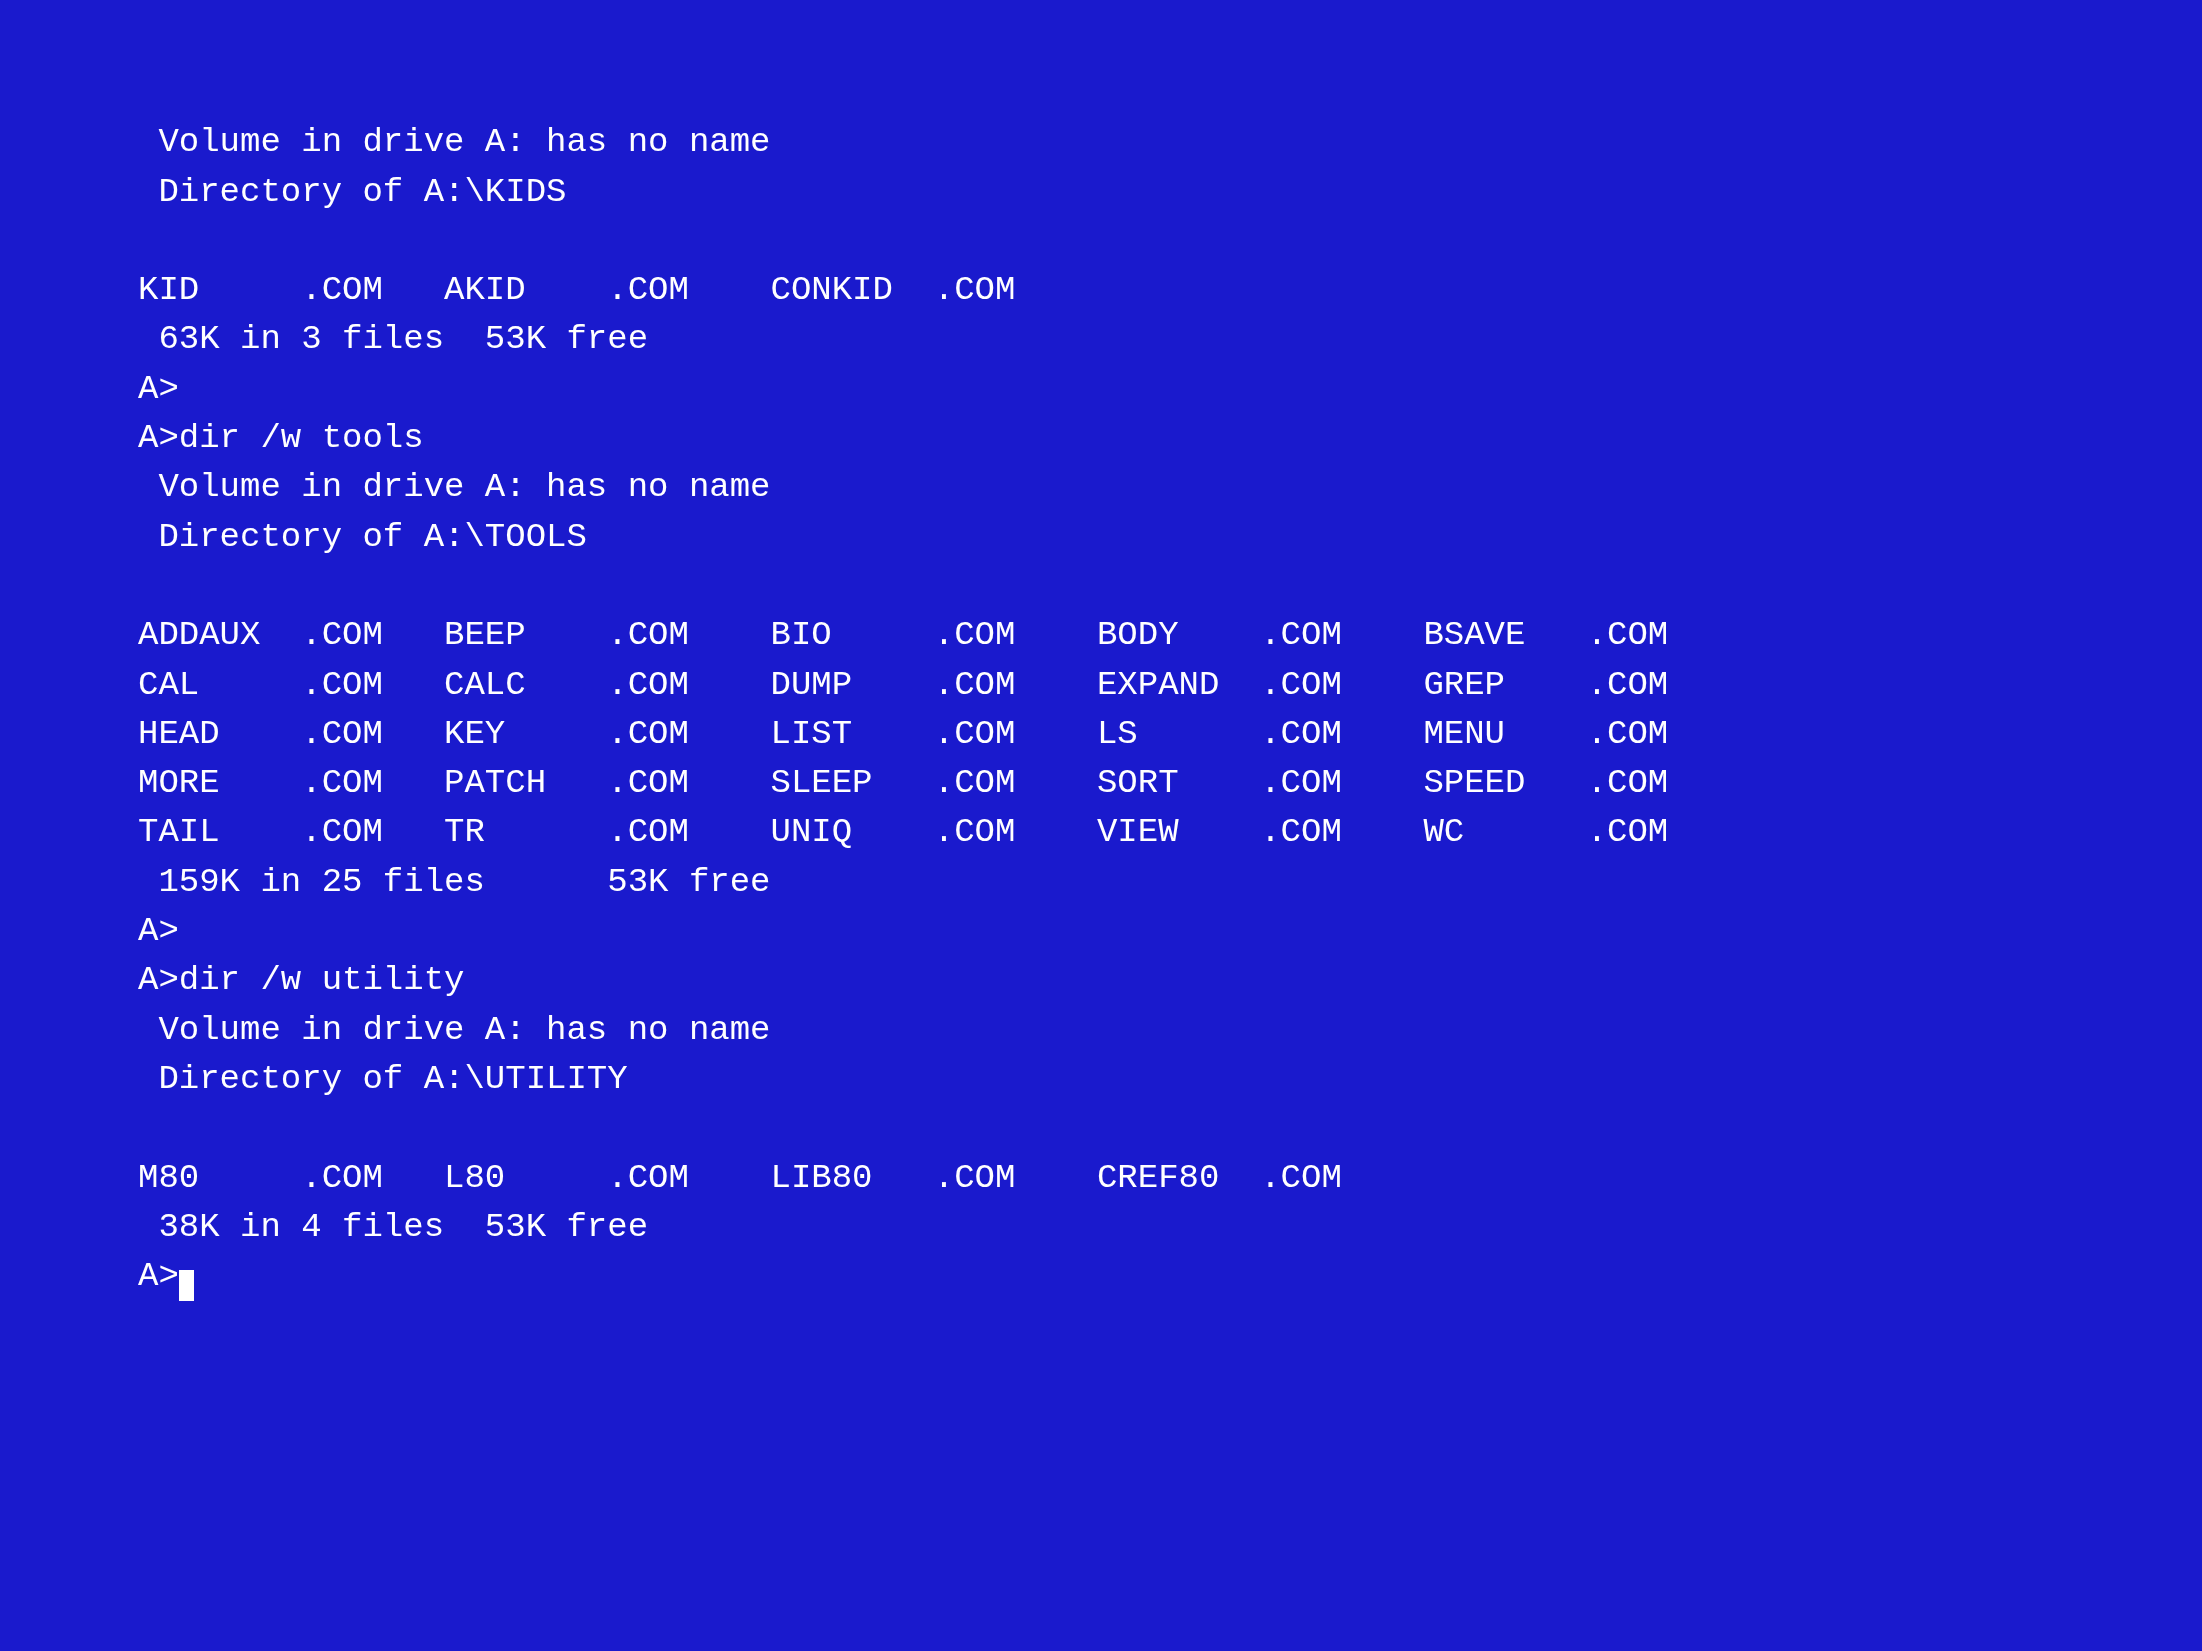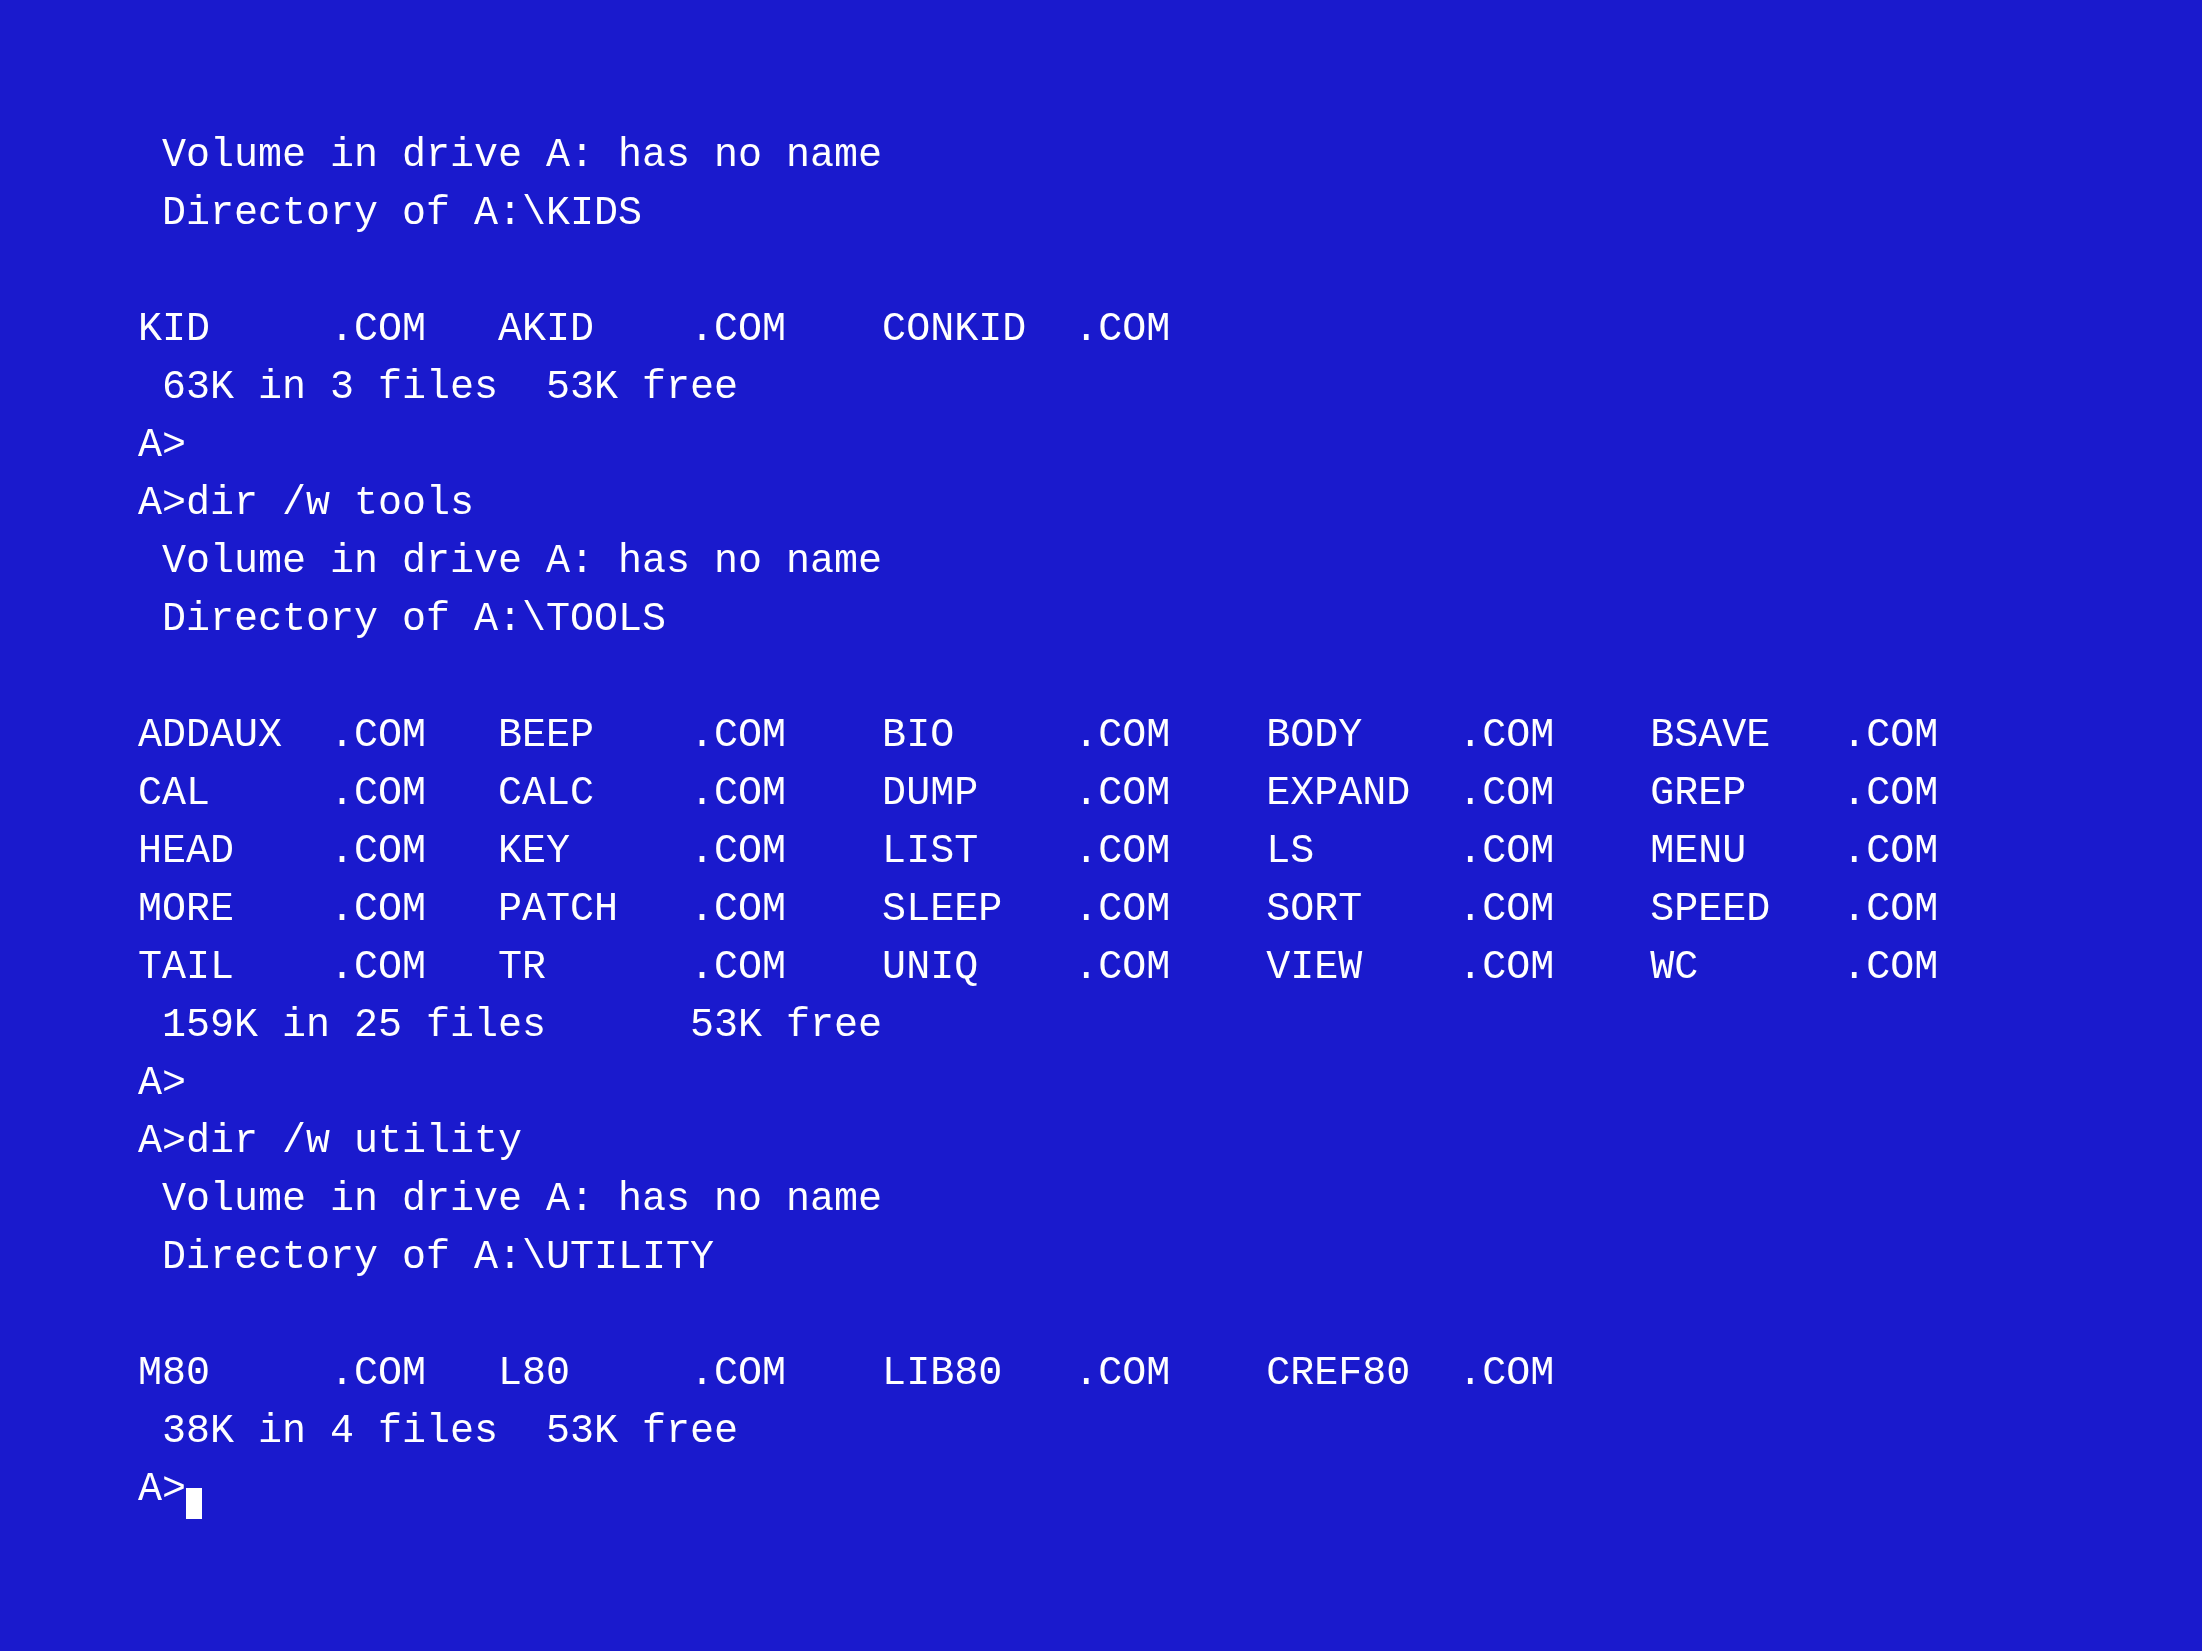--- a/index.html
+++ b/index.html
@@ -21,21 +21,21 @@
 
     .terminal {
       padding: 69px 138px;
       width: 100%;
       height: 100%;
     }
 
     .terminal-content {
       white-space: pre;
       font-family: 'Courier New', Courier, monospace;
-      font-size: 40px;
+      font-size: 34px;
       color: #ffffff;
       line-height: 1.45;
     }
 
     .cursor {
       display: inline-block;
       width: 15.5px;
       height: 31px;
       background-color: #ffffff;
       vertical-align: bottom;

